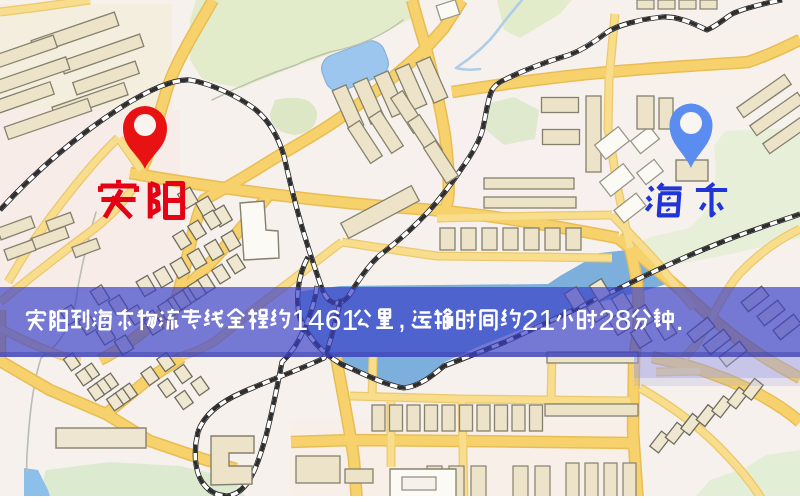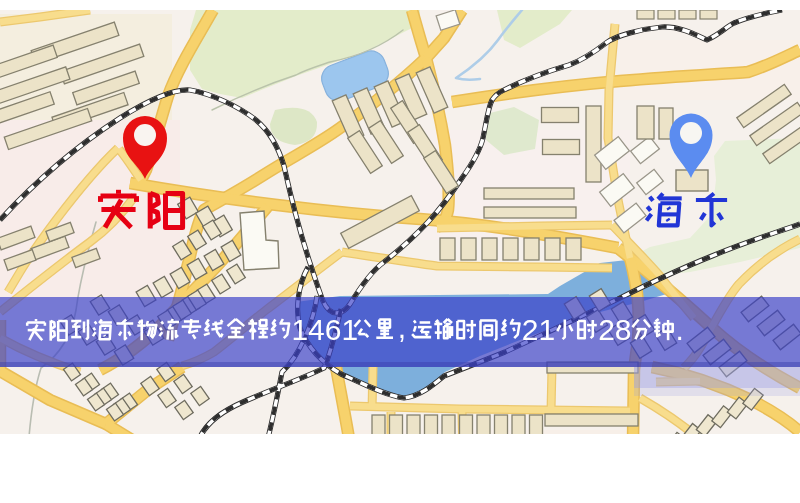--- a/index.html
+++ b/index.html
@@ -1,15 +1,15 @@
 <!DOCTYPE html>
 <html><head><meta charset="utf-8">
 <style>
 html,body{margin:0;padding:0;background:#fff;font-family:"Liberation Sans",sans-serif;}
-#map{position:relative;width:800px;height:424px;overflow:hidden;margin-top:10px;}
+#map{position:relative;width:800px;height:496px;overflow:hidden;}
 </style></head>
 <body>
 <div id="map"><svg xmlns="http://www.w3.org/2000/svg" width="800" height="503" viewBox="0 0 800 503">
       <filter id="soft" x="-2%" y="-2%" width="104%" height="104%">
         <feGaussianBlur stdDeviation="0.45"></feGaussianBlur>
       </filter>
       <g filter="url(#soft)">
 <rect x="0" y="0" width="800" height="503" fill="#f6f1ec"></rect>
 
 <rect x="0" y="4" width="172" height="128" fill="#f4eedf"></rect>

